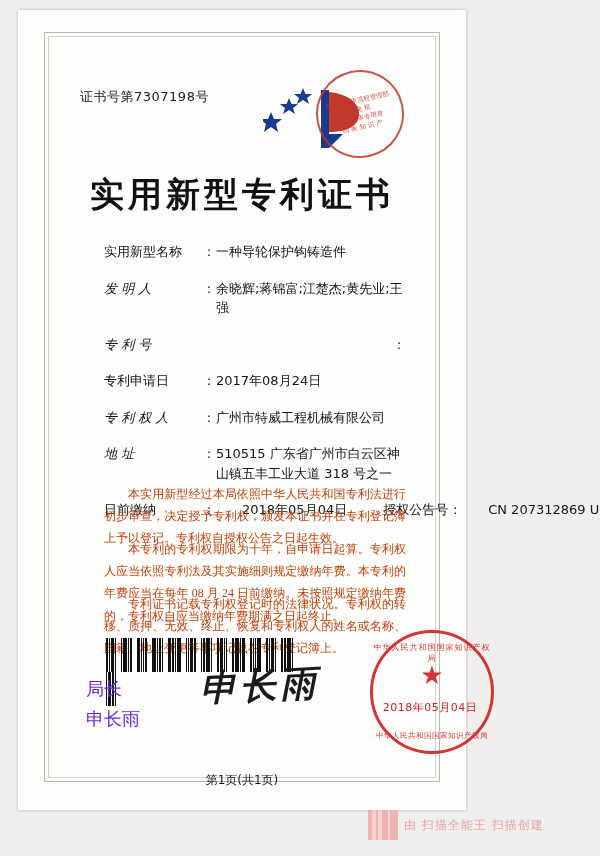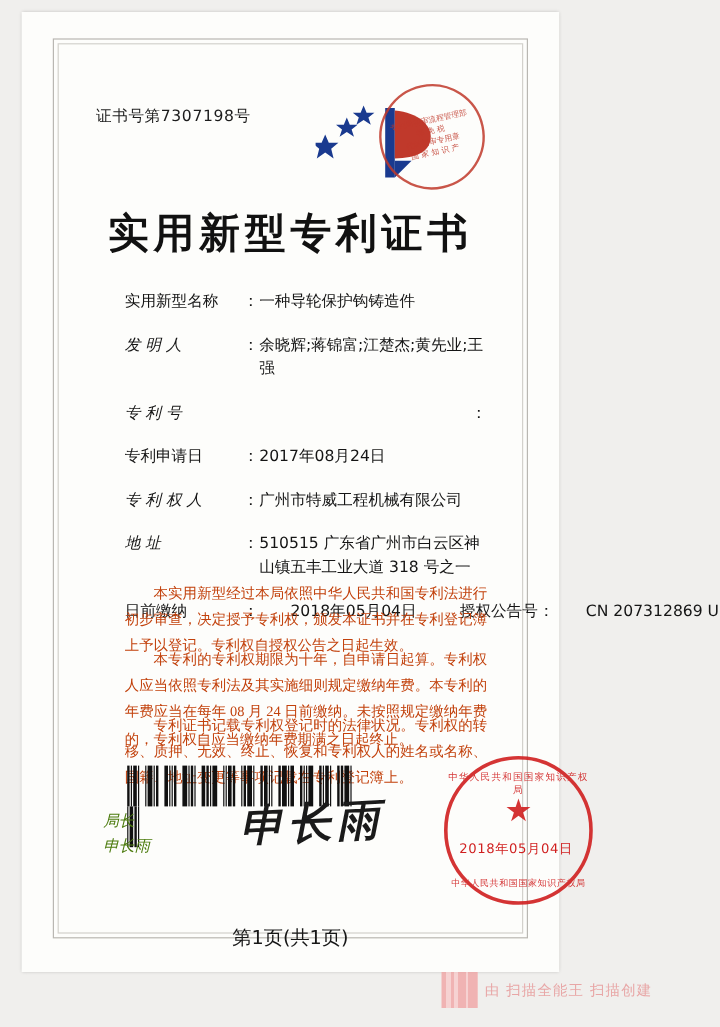--- a/index.html
+++ b/index.html
@@ -83,23 +83,22 @@
   #p2{top:528px;}
   #p3{top:583px;}
   .barcode{
     position:absolute;left:88px;top:628px;width:192px;height:34px;
   }
   .barcode i{
     display:inline-block;background:#111;height:34px;margin-right:1px;vertical-align:top;
   }
   .director-label{
     position:absolute;left:68px;top:664px;
-    font-size:13px;line-height:1.65;color:#4d7c0f;
-    font-family:"DejaVu Sans", sans-serif;
-    font-style:italic;
+    font-size:18px;line-height:1.65;color:#6d28d9;
+    font-family:"DejaVu Sans", sans-serif;
   }
   .signature{
     position:absolute;left:182px;top:652px;
     font-size:36px;color:#1a1a1a;
     font-family:"DejaVu Serif", serif;
     font-style:italic;font-weight:bold;
     letter-spacing:4px;
     transform:rotate(-3deg);
   }
   .big-seal{
@@ -122,21 +121,21 @@
     font-size:26px;line-height:1;
   }
   .seal-date{
     position:absolute;left:352px;top:690px;width:120px;text-align:center;
     color:#d01f1f;font-size:11px;
     font-family:"DejaVu Sans", sans-serif;
     letter-spacing:.5px;
   }
   .page-no{
     position:absolute;left:0;right:0;top:762px;text-align:center;
-    font-size:16px;color:#171717;
+    font-size:12px;color:#171717;
     font-family:"DejaVu Sans", sans-serif;
   }
   .footer{
     position:absolute;left:0;right:0;bottom:6px;height:44px;
   }
   .qr{
     position:absolute;left:368px;bottom:10px;width:30px;height:30px;
     background:
       linear-gradient(90deg,#f0a0a0 0 4px,transparent 4px 8px,#f0a0a0 8px 10px,transparent 10px 14px,#f0a0a0 14px 20px,transparent 20px 22px,#f0a0a0 22px 30px),
       linear-gradient(0deg,#f8c9c9 0 100%);

